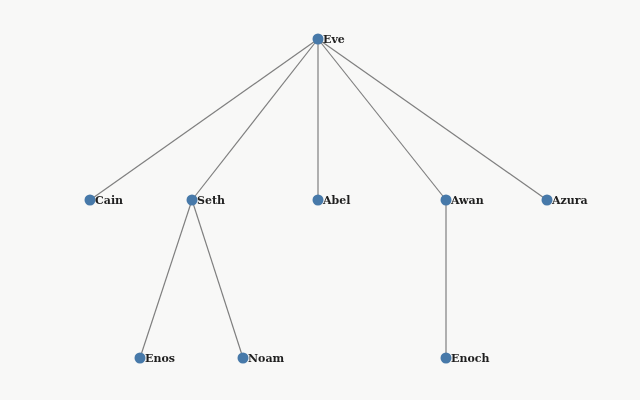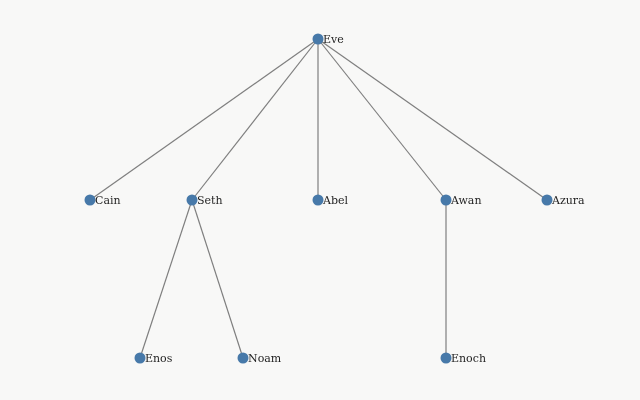--- a/index.html
+++ b/index.html
@@ -7,20 +7,21 @@
     padding: 0;
     width: 640px;
     height: 400px;
     overflow: hidden;
     font-family: "DejaVu Serif", serif;
   }
   .figure {
     position: relative;
     width: 584px;
     height: 400px;
+    font-weight: bold;
   }
   .figure svg {
     display: block;
     width: 640px;
     height: 400px;
   }
   .graph-edge {
     fill: none;
     stroke-width: 1.2px;
   }

